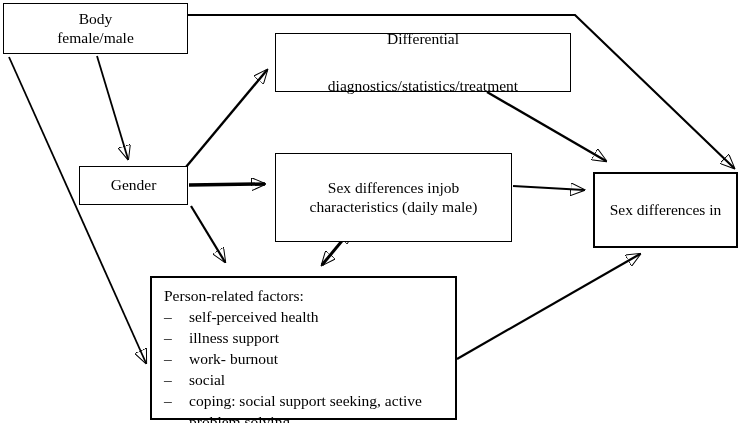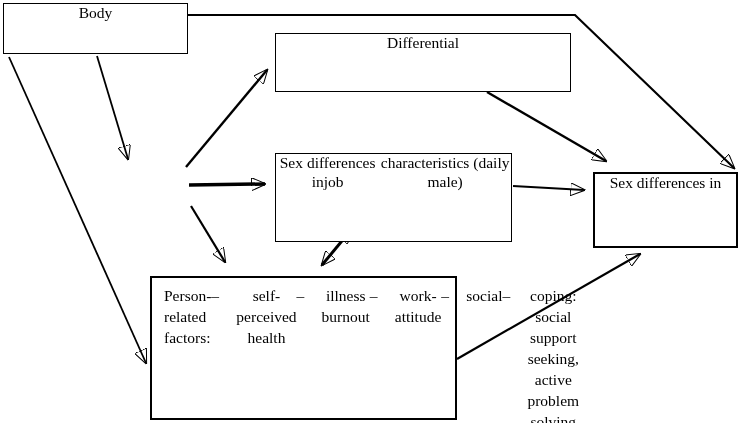--- a/index.html
+++ b/index.html
@@ -24,42 +24,42 @@
   .edges path, .edges polyline {
     fill: none;
     stroke: #000000;
   }
   .box {
     position: absolute;
     box-sizing: border-box;
     border: 1.5px solid #000000;
     background: #ffffff;
     display: flex;
-    flex-direction: row;
+    flex-direction: column;
     justify-content: center;
     text-align: center;
     font-size: 15.5px;
     line-height: 1.22;
   }
   .box-body        { left: 3px;   top: 3px;   width: 185px; height: 51px; }
   .box-differential{ left: 275px; top: 33px;  width: 296px; height: 59px; gap: 28px; }
   .box-gender      { left: 79px;  top: 166px; width: 109px; height: 39px; }
   .box-job         { left: 275px; top: 153px; width: 237px; height: 89px; }
   .box-sickness    { left: 593px; top: 172px; width: 145px; height: 76px; border-width: 2px; }
   .box-person      {
     left: 150px; top: 276px; width: 307px; height: 144px;
     border-width: 2px;
     text-align: left;
     justify-content: flex-start;
     padding: 7px 6px 12px 12px;
     line-height: 1.36;
   }
   .person-item { display: flex; }
   .person-item .dash { flex: 0 0 25px; }
-  .person-item .txt  { flex: 1 1 auto; text-align: center; }
+  .person-item .txt  { flex: 1 1 auto; }
 </style>
 </head>
 <body>
 
 <div class="stage">
 
   <svg class="edges" viewBox="0 0 745 423" xmlns="http://www.w3.org/2000/svg">
     <defs>
       <marker id="arrow" markerUnits="userSpaceOnUse" markerWidth="15" markerHeight="13" refX="13.5" refY="6.5" orient="auto-start-reverse">
         <path d="M0,0 L15,6.5 L0,13 Z" fill="#000000" stroke="none"></path>
@@ -73,49 +73,54 @@
     <path d="M189,185 L265,184" stroke-width="3.5" marker-end="url(#arrow)"></path>
     <path d="M191,206 L225,262" stroke-width="2.2" marker-end="url(#arrow)"></path>
     <path d="M487,92 L606,161" stroke-width="2.4" marker-end="url(#arrow)"></path>
     <path d="M513,186 L584,190" stroke-width="2" marker-end="url(#arrow)"></path>
     <path d="M351,230 L322,265" stroke-width="3" marker-start="url(#arrow)" marker-end="url(#arrow)"></path>
     <path d="M457,359 L640,254" stroke-width="2.2" marker-end="url(#arrow)"></path>
   </svg>
 
   <div class="box box-body">
     <div>Body</div>
+    <div>female/male</div>
   </div>
 
   <div class="box box-differential">
     <div>Differential</div>
+    <div>diagnostics/statistics/treatment</div>
   </div>
 
+  <div class="box box-gender">
+    <div>Gender</div>
+  </div>
 
   <div class="box box-job">
     <div>Sex differences injob</div>
     <div>characteristics (daily male)</div>
   </div>
 
   <div class="box box-sickness">
     <div>Sex differences in</div>
   </div>
 
   <div class="box box-person">
     <div>Person-related factors:</div>
     <div class="person-item">
       <span class="dash">–</span>
       <span class="txt">self-perceived health</span>
     </div>
     <div class="person-item">
       <span class="dash">–</span>
-      <span class="txt">illness burnout</span>
+      <span class="txt">illness support</span>
     </div>
     <div class="person-item">
       <span class="dash">–</span>
-      <span class="txt">work- attitude</span>
+      <span class="txt">work- burnout</span>
     </div>
     <div class="person-item">
       <span class="dash">–</span>
       <span class="txt">social</span>
     </div>
     <div class="person-item">
       <span class="dash">–</span>
       <span class="txt">coping: social support seeking, active problem solving</span>
     </div>
   </div>

